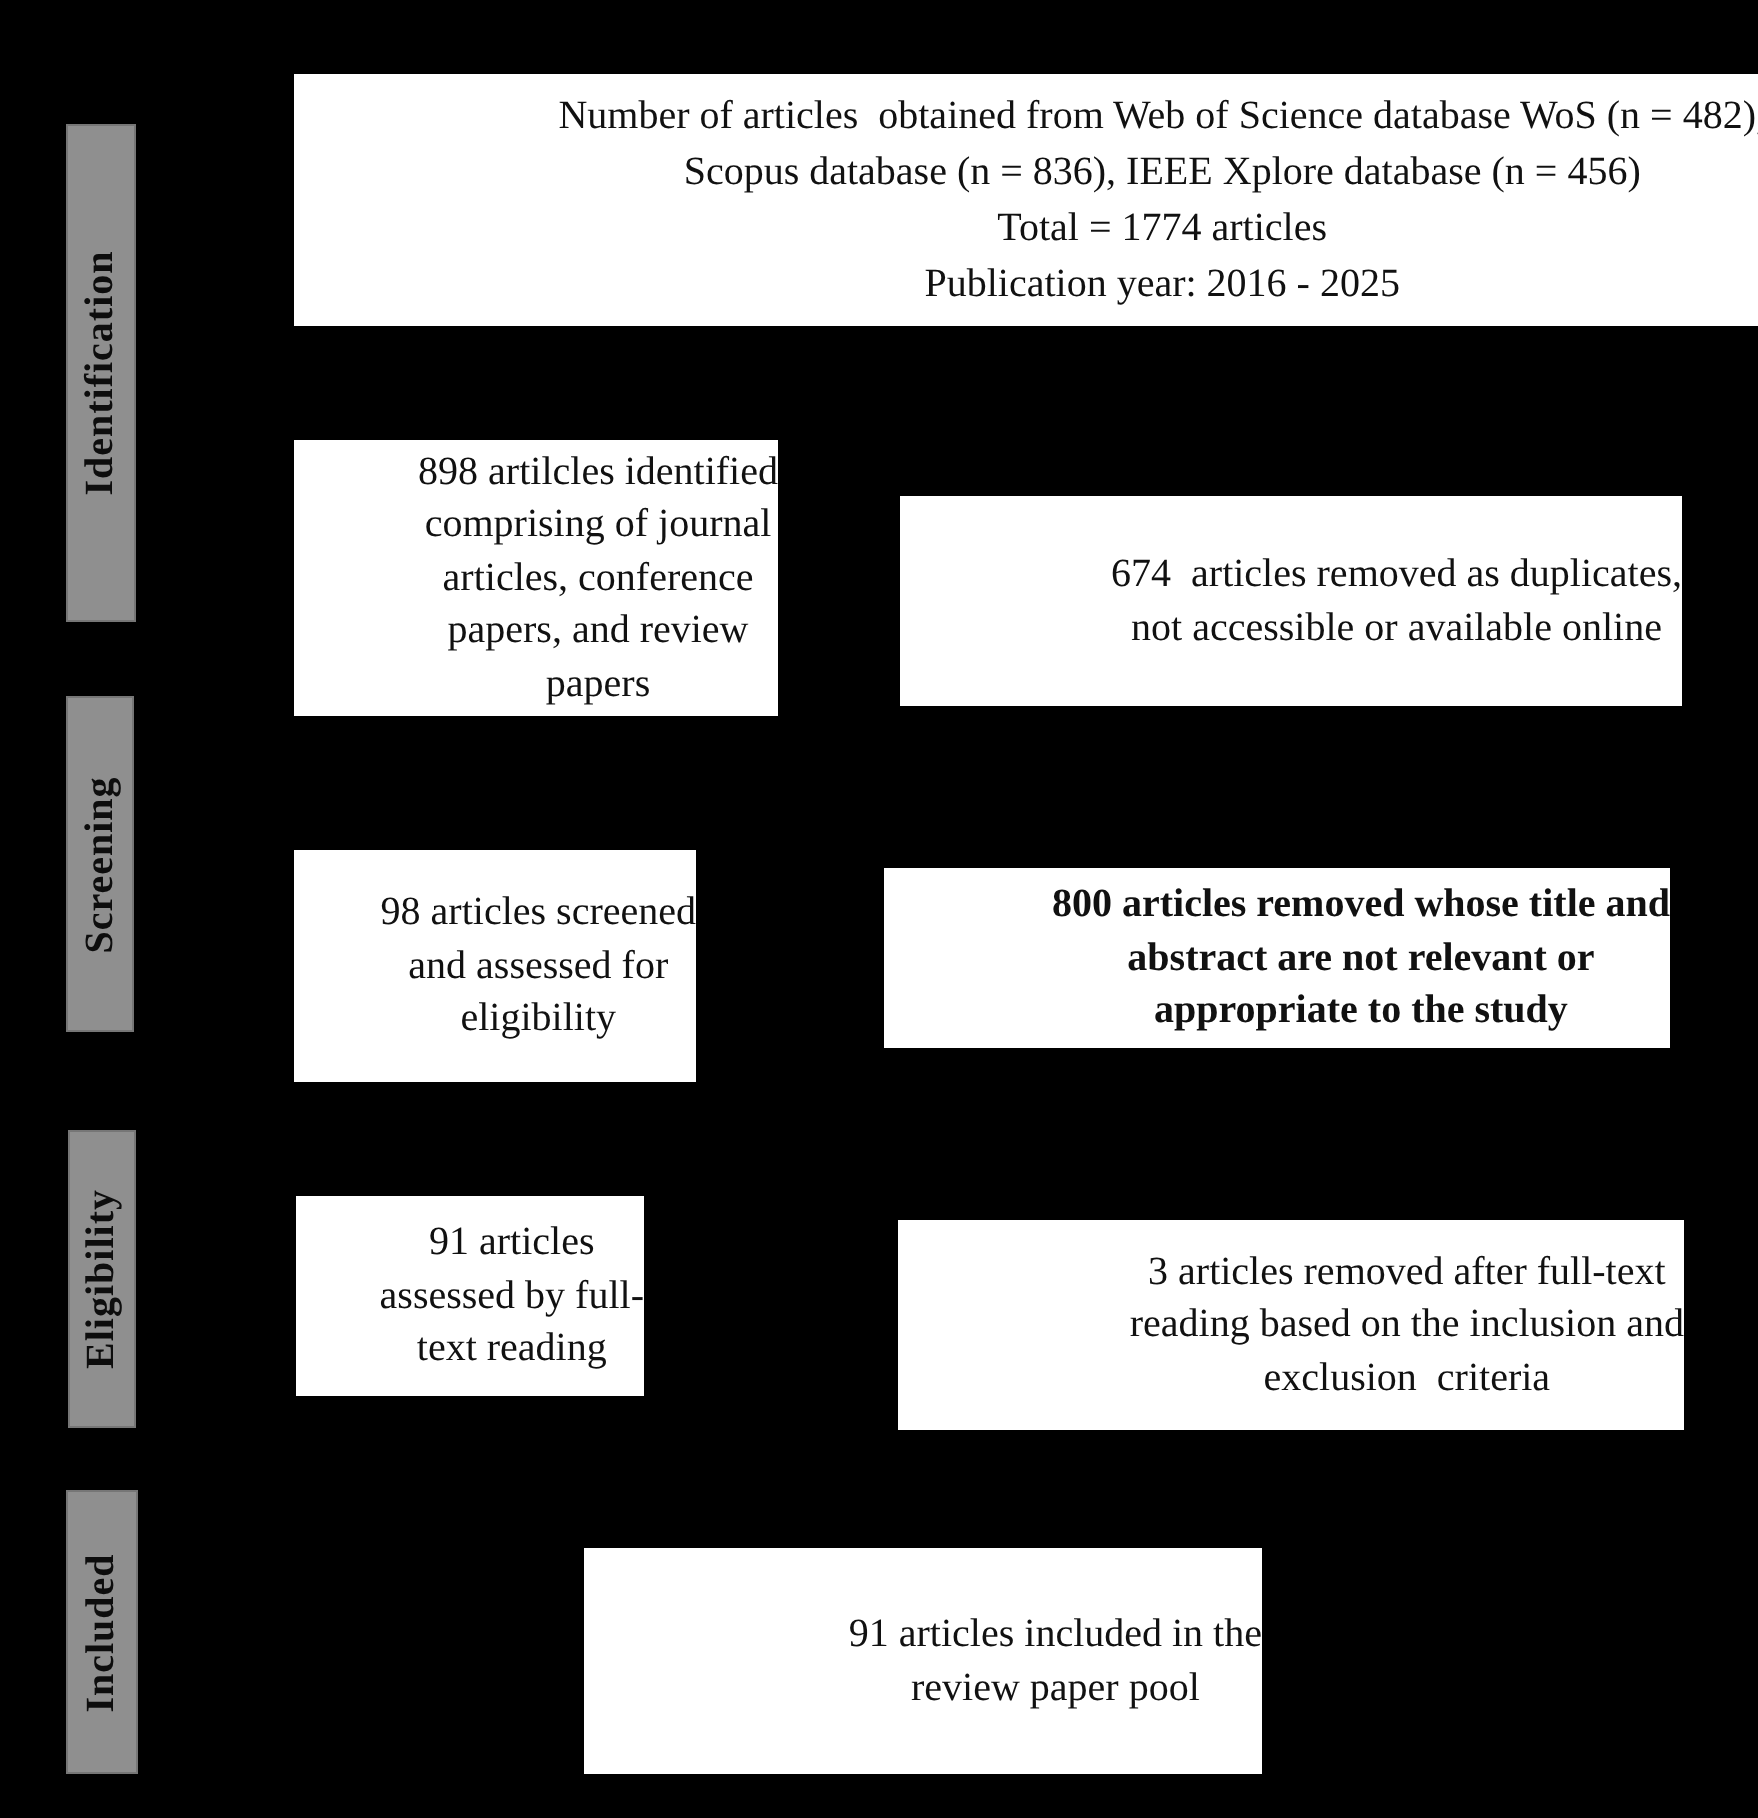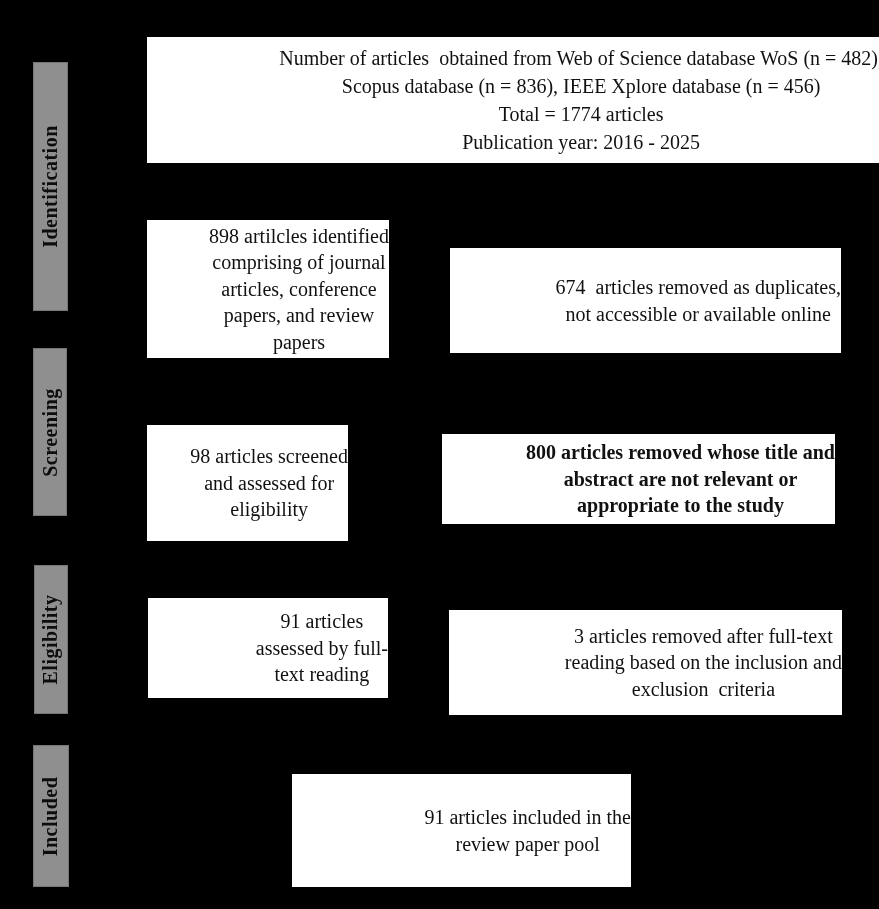--- a/index.html
+++ b/index.html
@@ -30,21 +30,21 @@
   }
   .box span {
     white-space: pre-wrap;
     display: block;
   }
   #box-search        { left: 119px; top: 37px;  width: 736px; height: 126px; line-height: 1.4; }
   #box-identified    { left: 119px; top: 220px; width: 242px; height: 138px; }
   #box-duplicates    { left: 422px; top: 248px; width: 391px; height: 105px; }
   #box-screened      { left: 119px; top: 425px; width: 201px; height: 116px;  }
   #box-title-removed { left: 414px; top: 434px; width: 393px; height: 90px; font-weight: bold; }
-  #box-fulltext      { left: 120px; top: 598px; width: 240px; height: 100px; }
+  #box-fulltext      { left: 120px; top: 598px; width: 174px; height: 100px; }
   #box-ft-removed    { left: 421px; top: 610px; width: 393px; height: 105px; }
   #box-included      { left: 264px; top: 774px; width: 339px; height: 113px;  }
 
   
   .stage {
     position: absolute;
     background: #8f8f8f;
     border: 1px solid #767676;
     box-sizing: border-box;
     display: flex;

